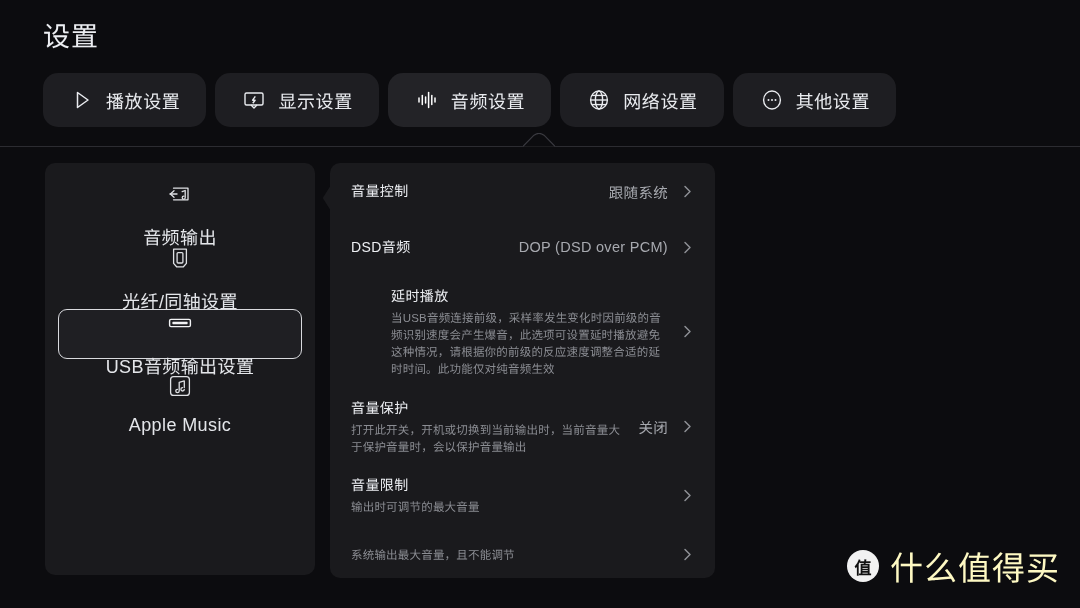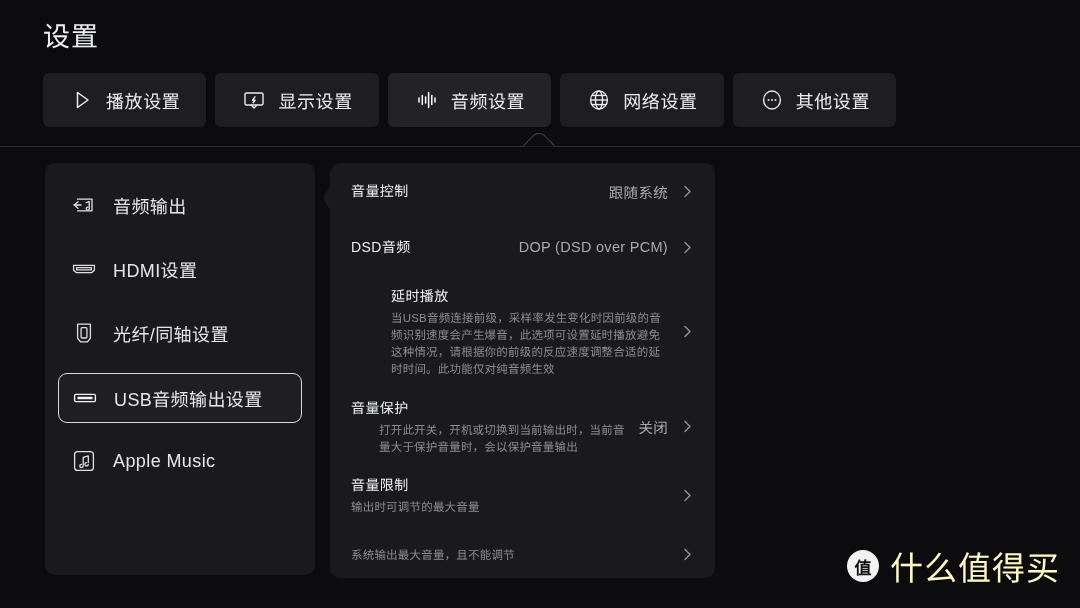--- a/index.html
+++ b/index.html
@@ -15,21 +15,21 @@
 
   
   .page-title {
     position:absolute; left:43px; top:20px;
     font-size:27px; line-height:34px; color:#eceef2;
     font-weight:400; letter-spacing:1px;
   }
 
   .tabbar { position:absolute; left:43px; top:73px; display:flex; gap:9px; }
   .tab {
-    height:54px; border-radius:6px; background:#1e1e22;
+    height:54px; border-radius:15px; background:#1e1e22;
     display:flex; align-items:center; justify-content:center;
     gap:11px; padding:0 26px; cursor:pointer;
     color:#e9ebef; font-size:18px; letter-spacing:.6px;
   }
   .tab.active { background:#232327; }
   .tab .ticon { display:flex; align-items:center; justify-content:center; width:26px; height:26px; flex:0 0 26px; }
   .tab .ticon svg { display:block; }
   .tab .tlabel { white-space:nowrap; }
 
   
@@ -47,21 +47,21 @@
   .sidebar {
     position:absolute; left:45px; top:163px;
     width:270px; height:412px;
     background:#1a1a1d; border-radius:10px;
     padding:18px 0 0 0;
   }
   .side-item {
     position:relative; height:48px; margin:0 13px 16px 13px;
     display:flex; align-items:center; gap:16px;
     padding:0 13px; border-radius:9px; cursor:pointer;
-    color:#e4e6ea; font-size:18px; letter-spacing:.4px;
+    color:#e4e6ea; font-size:18px; letter-spacing:.4px;flex-direction:column;
   }
   .side-item.selected {
     border:1.5px solid #d9dade; background:#1f1f23;
     height:50px; margin-bottom:14px;
   }
   .side-item .sicon { width:26px; height:26px; flex:0 0 26px; display:flex; align-items:center; justify-content:center; }
   .side-item .sicon svg { display:block; }
   .side-item .slabel { white-space:nowrap; }
 
   
@@ -90,21 +90,21 @@
   .row .chev svg { display:block; }
 
   .row.r-volume-control { height:56px; }
   .row.r-dsd           { height:56px; }
   .row.r-delay         { height:112px; align-items:center;margin-left:40px; }
   .row.r-protect       { height:78px; }
   .row.r-limit         { height:60px; }
   .row.r-direct        { height:58px; }
 
   .row.r-delay .rdesc { max-width:320px; }
-  .row.r-protect .rdesc { max-width:280px;margin-left:28px; }
+  .row.r-protect .rdesc { max-width:280px; }
 
   
   .watermark {
     position:absolute; right:20px; bottom:18px;
     display:flex; align-items:center; gap:11px;
   }
   .wm-badge {
     width:32px; height:32px; border-radius:50%;
     background:#f2f2f2; color:#111; font-size:17px;
     display:flex; align-items:center; justify-content:center;
@@ -196,29 +196,20 @@
         <svg width="26" height="26" viewBox="0 0 26 26" fill="none" stroke="#dfe1e5" stroke-width="1.3" stroke-linejoin="round" stroke-linecap="round">
           <path d="M6.5 7.2 L21 7.2 L21 18.8 L6.5 18.8"></path>
           <path d="M3 13 L10 13"></path>
           <path d="M7 9.8 L3.4 13 L7 16.2"></path>
           <path d="M16.7 15.2 a1.5 1.5 0 1 0 1.5 1.5 L18.2 9.5 L15.2 10.7"></path>
         </svg>
       </span>
       <span class="slabel">音频输出</span>
     </div>
 
-    <div class="side-item">
-      <span class="sicon">
-        <svg width="26" height="26" viewBox="0 0 26 26" fill="none" stroke="#dfe1e5" stroke-width="1.3" stroke-linejoin="round">
-          <path d="M2.6 9.4 L23.4 9.4 L23.4 14.2 L20.8 16.6 L5.2 16.6 L2.6 14.2 Z"></path>
-          <path d="M5.6 11.6 L20.4 11.6 L20.4 13.8 L5.6 13.8 Z"></path>
-        </svg>
-      </span>
-      <span class="slabel">HDMI设置</span>
-    </div>
 
     <div class="side-item">
       <span class="sicon">
         <svg width="26" height="26" viewBox="0 0 26 26" fill="none" stroke="#dfe1e5" stroke-width="1.3" stroke-linejoin="round">
           <path d="M6.6 4.2 L19.4 4.2 L19.4 18.4 L16.4 21.8 L9.6 21.8 L6.6 18.4 Z"></path>
           <rect x="10.1" y="7.6" width="5.8" height="10.4" rx="1"></rect>
         </svg>
       </span>
       <span class="slabel">光纤/同轴设置</span>
     </div>

